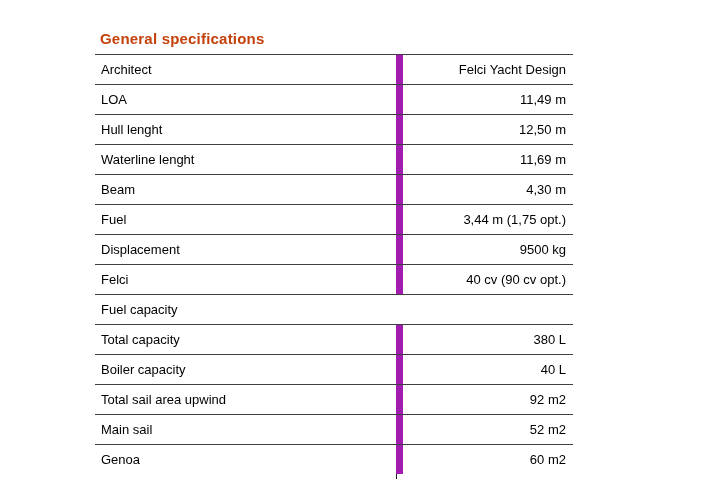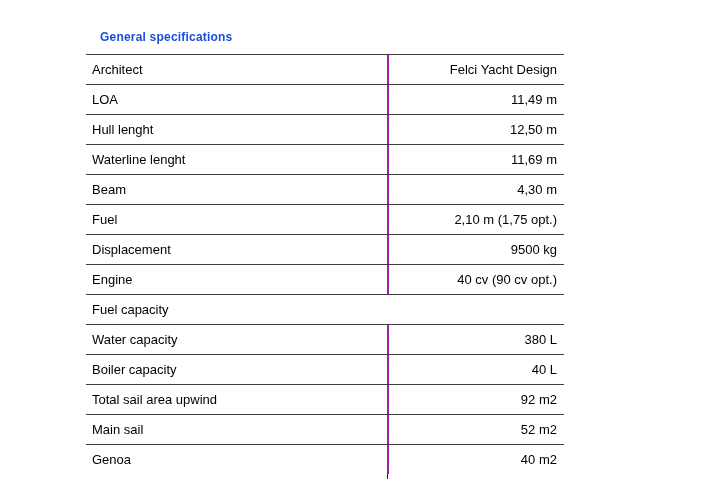--- a/index.html
+++ b/index.html
@@ -14,29 +14,29 @@
     background: #ffffff;
     font-family: "Liberation Sans", "DejaVu Sans", sans-serif;
     color: #000000;
     overflow: hidden;
   }
   .title {
     position: absolute;
     left: 100px;
     top: 30px;
     margin: 0;
-    font-size: 12px;
+    font-size: 15px;
     font-weight: bold;
     letter-spacing: 0.2px;
-    color: #1d4ed8;
+    color: #c2410c;
     text-align: center;
   }
   .spec-table {
     position: absolute;
-    left: 86px;
+    left: 95px;
     top: 54px;
     width: 478px;
   }
   .row {
     display: flex;
     box-sizing: border-box;
     height: 30px;
     border-top: 1px solid #3f3f3f;
   }
   .cell {
@@ -48,21 +48,21 @@
     white-space: nowrap;
   }
   .cell.label {
     width: 301px;
     padding-left: 6px;
   }
   .cell.value {
     width: 177px;
     justify-content: flex-end;
     padding-right: 7px;
-    border-left: 2px solid #a21caf;
+    border-left: 7px solid #a21caf;
   }
   
   .divider-tail {
     position: absolute;
     left: 301px;
     width: 1px;
     height: 5px;
     background: #1c1c1c;
   }
 </style>
@@ -94,56 +94,56 @@
         <div class="cell value">11,69 m</div>
       </div>
 
       <div class="row">
         <div class="cell label">Beam</div>
         <div class="cell value">4,30 m</div>
       </div>
 
       <div class="row">
         <div class="cell label">Fuel</div>
-        <div class="cell value">2,10 m (1,75 opt.)</div>
+        <div class="cell value">3,44 m (1,75 opt.)</div>
       </div>
 
       <div class="row">
         <div class="cell label">Displacement</div>
         <div class="cell value">9500 kg</div>
       </div>
 
       <div class="row">
-        <div class="cell label">Engine</div>
+        <div class="cell label">Felci</div>
         <div class="cell value">40 cv (90 cv opt.)</div>
       </div>
 
       <div class="row">
         <div class="cell label">Fuel capacity</div>
       </div>
 
       <div class="row">
-        <div class="cell label">Water capacity</div>
+        <div class="cell label">Total capacity</div>
         <div class="cell value">380 L</div>
       </div>
 
       <div class="row">
         <div class="cell label">Boiler capacity</div>
         <div class="cell value">40 L</div>
       </div>
 
       <div class="row">
         <div class="cell label">Total sail area upwind</div>
         <div class="cell value">92 m2</div>
       </div>
 
       <div class="row">
         <div class="cell label">Main sail</div>
         <div class="cell value">52 m2</div>
       </div>
 
       <div class="row">
         <div class="cell label">Genoa</div>
-        <div class="cell value">40 m2</div>
+        <div class="cell value">60 m2</div>
       </div>
     <div class="divider-tail"></div>
   </div>
 </div>
 
 </body></html>

